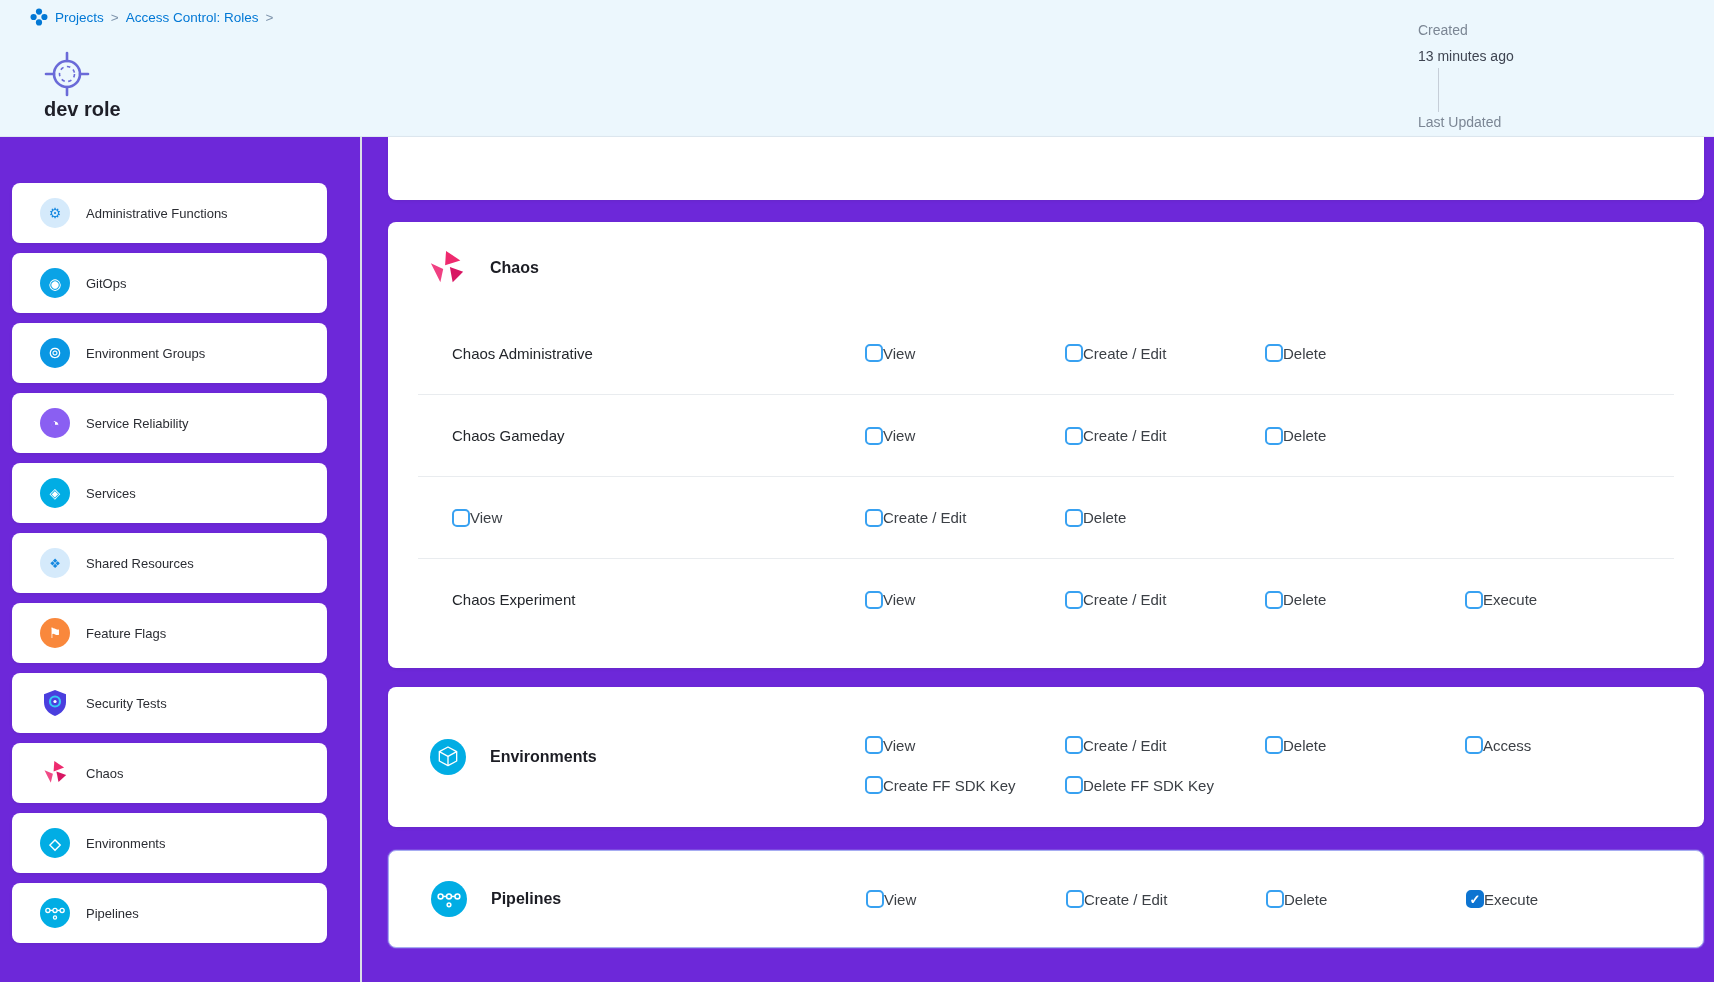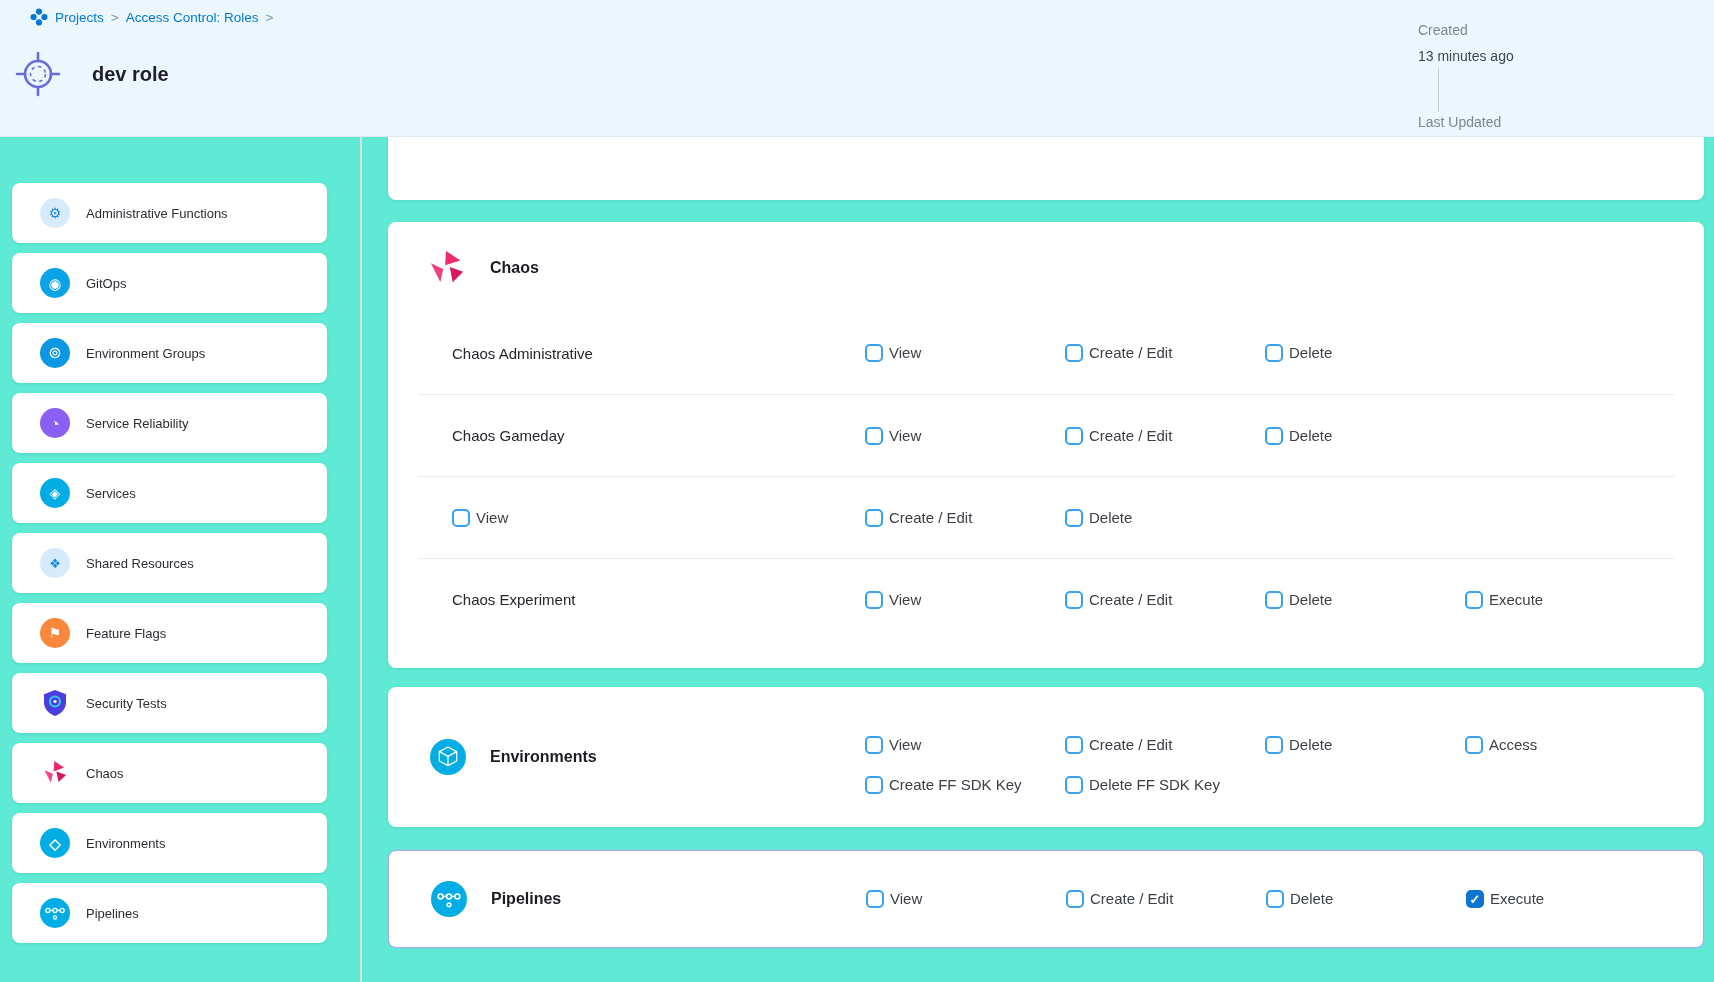--- a/index.html
+++ b/index.html
@@ -1,27 +1,27 @@
 <!DOCTYPE html>
 <html><head>
 <meta charset="utf-8">
 <style>
   * { box-sizing: border-box; margin: 0; padding: 0; }
   html,body { width:1714px; height:982px; }
   body { font-family: "Liberation Sans", sans-serif; background:#f6f8fa; }
-  .screen { position:relative; width:1714px; height:982px; overflow:hidden; background:#5eead4; }
+  .screen { position:relative; width:1714px; height:982px; overflow:hidden; background:#6d28d9; }
 
   
   .hdr { position:absolute; left:0; top:0; width:1714px; height:137px;
          background:#ecf7fd; border-bottom:1px solid #dfe9f1; }
   .crumbs { position:absolute; left:30px; top:8px; display:flex; align-items:center; gap:7px;
             font-size:13.5px; font-weight:500; color:#0278d5; }
   .crumb { cursor:pointer; }
   .crumb-sep { color:#7d93ab; font-weight:400; }
-  .title-row { position:absolute; left:14px; top:50px; display:flex; align-items:center; }
+  .title-row { position:absolute; left:14px; top:50px; display:flex; align-items:center;flex-direction:column; }
   .title-txt { margin-left:30px; font-size:20px; font-weight:600; color:#1e1f28; }
   .meta { position:absolute; top:20px; left:1418px; display:flex;flex-direction:column; }
   .meta-block { white-space:nowrap; }
   .meta-label { font-size:14px; color:#7b8694; line-height:20px; }
   .meta-value { font-size:14px; color:#3f4552; line-height:20px; margin-top:6px; }
   .meta-divider { width:1px; background:#c6ced8; margin:2px 20px 0 20px; height:44px; }
 
   
   .side-divider { position:absolute; left:360px; top:137px; width:2px; height:845px; background:#dadfe6; }
   .sidebar { position:absolute; left:12px; top:183px; width:315px; display:flex; flex-direction:column; gap:10px; }
@@ -51,21 +51,21 @@
 
   .card-head { position:absolute; top:27px; left:40px; display:flex; align-items:center; gap:24px; }
   .card-title { font-size:16px; font-weight:700; color:#1c1d24; }
 
   .rows { position:absolute; top:90px; left:30px; right:30px; }
   .perm-row { height:82px; display:grid; grid-template-columns:413px 200px 200px 200px 200px;
               align-items:center; padding-left:34px; }
   .perm-row + .perm-row { border-top:1px solid #e9ecef; }
   .row-label { font-size:15px; color:#23262b; }
 
-  .perm { display:flex; gap:6px; }
+  .perm { display:flex; align-items:center; gap:0; }
   .cb { width:18px; height:18px; border:2px solid #38a1f1; border-radius:5px; background:#fff;
         display:inline-flex; align-items:center; justify-content:center; cursor:pointer; flex:0 0 18px; }
   .cb .tick { display:none; color:#fff; font-size:13px; font-weight:bold; line-height:1; }
   .cb.checked { background:#0d74d1; border-color:#0d74d1; }
   .cb.checked .tick { display:block; }
   .perm-label { font-size:15px; color:#3c4046; }
 
   .res-icon { position:absolute; left:42px; width:36px; height:36px; border-radius:50%;
               background:#01ade4; display:flex; align-items:center; justify-content:center; }
   .res-name { position:absolute; left:102px; top:0; bottom:0; display:flex; align-items:center;

